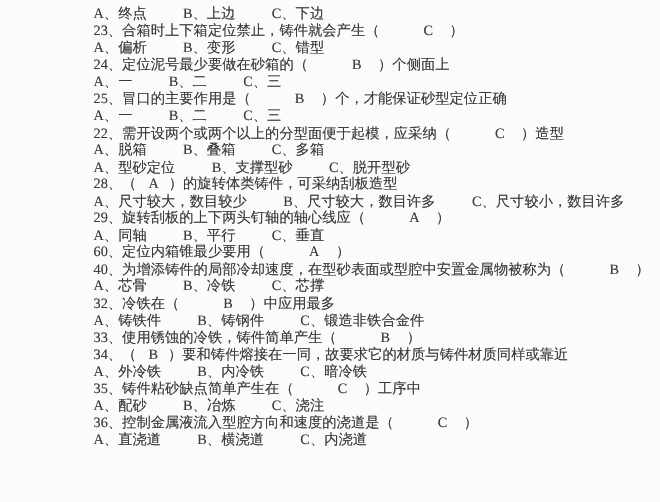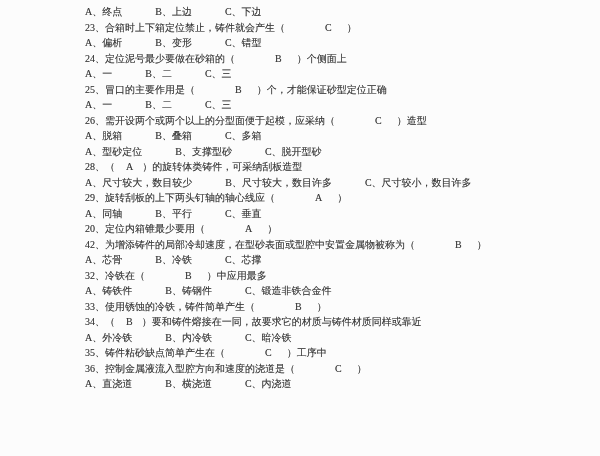--- a/index.html
+++ b/index.html
@@ -4,21 +4,21 @@
 <style>
   html,body{margin:0;padding:0;}
   body{
     width:600px;height:456px;overflow:hidden;
     background:#fcfcfc;
     font-family:"Liberation Serif","DejaVu Serif",serif;
     color:#3b3b3b;
   }
   .page{
     padding:4px 0 0 85px;
-    font-size:10px;
+    font-size:13px;
     text-shadow:0 0 0.5px rgba(70,70,70,.55);
   }
   .line{
     height:15.5px;line-height:15.5px;white-space:nowrap;
   }
   .opt{display:inline-block;margin-right:33px;}
   .gapw{display:inline-block;width:40px;}
   .gapw2{display:inline-block;width:15px;}
   .gapn{display:inline-block;width:11px;}
   .gapn2{display:inline-block;width:9px;}
@@ -27,31 +27,32 @@
 <body>
 
 <div class="page">
     <div class="line"><span class="opt">A、终点</span><span class="opt">B、上边</span><span class="opt">C、下边</span></div>
     <div class="line"><span>23、</span><span>合箱时上下箱定位禁止，铸件就会产生</span><span>（</span><span class="gapw"></span><span>C</span><span class="gapw2"></span><span>）</span></div>
     <div class="line"><span class="opt">A、偏析</span><span class="opt">B、变形</span><span class="opt">C、错型</span></div>
     <div class="line"><span>24、</span><span>定位泥号最少要做在砂箱的</span><span>（</span><span class="gapw"></span><span>B</span><span class="gapw2"></span><span>）</span><span>个侧面上</span></div>
     <div class="line"><span class="opt">A、一</span><span class="opt">B、二</span><span class="opt">C、三</span></div>
     <div class="line"><span>25、</span><span>冒口的主要作用是</span><span>（</span><span class="gapw"></span><span>B</span><span class="gapw2"></span><span>）</span><span>个，才能保证砂型定位正确</span></div>
     <div class="line"><span class="opt">A、一</span><span class="opt">B、二</span><span class="opt">C、三</span></div>
-    <div class="line"><span>26、</span><span>需开设两个或两个以上的分型面便于起模，应采纳</span><span>（</span><span class="gapw"></span><span>C</span><span class="gapw2"></span><span>）</span><span>造型</span></div>
+    <div class="line"><span>22、</span><span>需开设两个或两个以上的分型面便于起模，应采纳</span><span>（</span><span class="gapw"></span><span>C</span><span class="gapw2"></span><span>）</span><span>造型</span></div>
     <div class="line"><span class="opt">A、脱箱</span><span class="opt">B、叠箱</span><span class="opt">C、多箱</span></div>
     <div class="line"><span class="opt">A、型砂定位</span><span class="opt">B、支撑型砂</span><span class="opt">C、脱开型砂</span></div>
     <div class="line"><span>28、</span><span>（</span><span class="gapn"></span><span>A</span><span class="gapn2"></span><span>）</span><span>的旋转体类铸件，可采纳刮板造型</span></div>
     <div class="line"><span class="opt">A、尺寸较大，数目较少</span><span class="opt">B、尺寸较大，数目许多</span><span class="opt">C、尺寸较小，数目许多</span></div>
     <div class="line"><span>29、</span><span>旋转刮板的上下两头钉轴的轴心线应</span><span>（</span><span class="gapw"></span><span>A</span><span class="gapw2"></span><span>）</span></div>
     <div class="line"><span class="opt">A、同轴</span><span class="opt">B、平行</span><span class="opt">C、垂直</span></div>
-    <div class="line"><span>20、</span><span>定位内箱锥最少要用</span><span>（</span><span class="gapw"></span><span>A</span><span class="gapw2"></span><span>）</span></div>
-    <div class="line"><span>42、</span><span>为增添铸件的局部冷却速度，在型砂表面或型腔中安置金属物被称为</span><span>（</span><span class="gapw"></span><span>B</span><span class="gapw2"></span><span>）</span></div>
+    <div class="line"><span>60、</span><span>定位内箱锥最少要用</span><span>（</span><span class="gapw"></span><span>A</span><span class="gapw2"></span><span>）</span></div>
+    <div class="line"><span>40、</span><span>为增添铸件的局部冷却速度，在型砂表面或型腔中安置金属物被称为</span><span>（</span><span class="gapw"></span><span>B</span><span class="gapw2"></span><span>）</span></div>
     <div class="line"><span class="opt">A、芯骨</span><span class="opt">B、冷铁</span><span class="opt">C、芯撑</span></div>
     <div class="line"><span>32、</span><span>冷铁在</span><span>（</span><span class="gapw"></span><span>B</span><span class="gapw2"></span><span>）</span><span>中应用最多</span></div>
     <div class="line"><span class="opt">A、铸铁件</span><span class="opt">B、铸钢件</span><span class="opt">C、锻造非铁合金件</span></div>
     <div class="line"><span>33、</span><span>使用锈蚀的冷铁，铸件简单产生</span><span>（</span><span class="gapw"></span><span>B</span><span class="gapw2"></span><span>）</span></div>
     <div class="line"><span>34、</span><span>（</span><span class="gapn"></span><span>B</span><span class="gapn2"></span><span>）</span><span>要和铸件熔接在一同，故要求它的材质与铸件材质同样或靠近</span></div>
     <div class="line"><span class="opt">A、外冷铁</span><span class="opt">B、内冷铁</span><span class="opt">C、暗冷铁</span></div>
     <div class="line"><span>35、</span><span>铸件粘砂缺点简单产生在</span><span>（</span><span class="gapw"></span><span>C</span><span class="gapw2"></span><span>）</span><span>工序中</span></div>
+    <div class="line"><span class="opt">A、配砂</span><span class="opt">B、冶炼</span><span class="opt">C、浇注</span></div>
     <div class="line"><span>36、</span><span>控制金属液流入型腔方向和速度的浇道是</span><span>（</span><span class="gapw"></span><span>C</span><span class="gapw2"></span><span>）</span></div>
     <div class="line"><span class="opt">A、直浇道</span><span class="opt">B、横浇道</span><span class="opt">C、内浇道</span></div>
   </div>
 
 </body></html>

